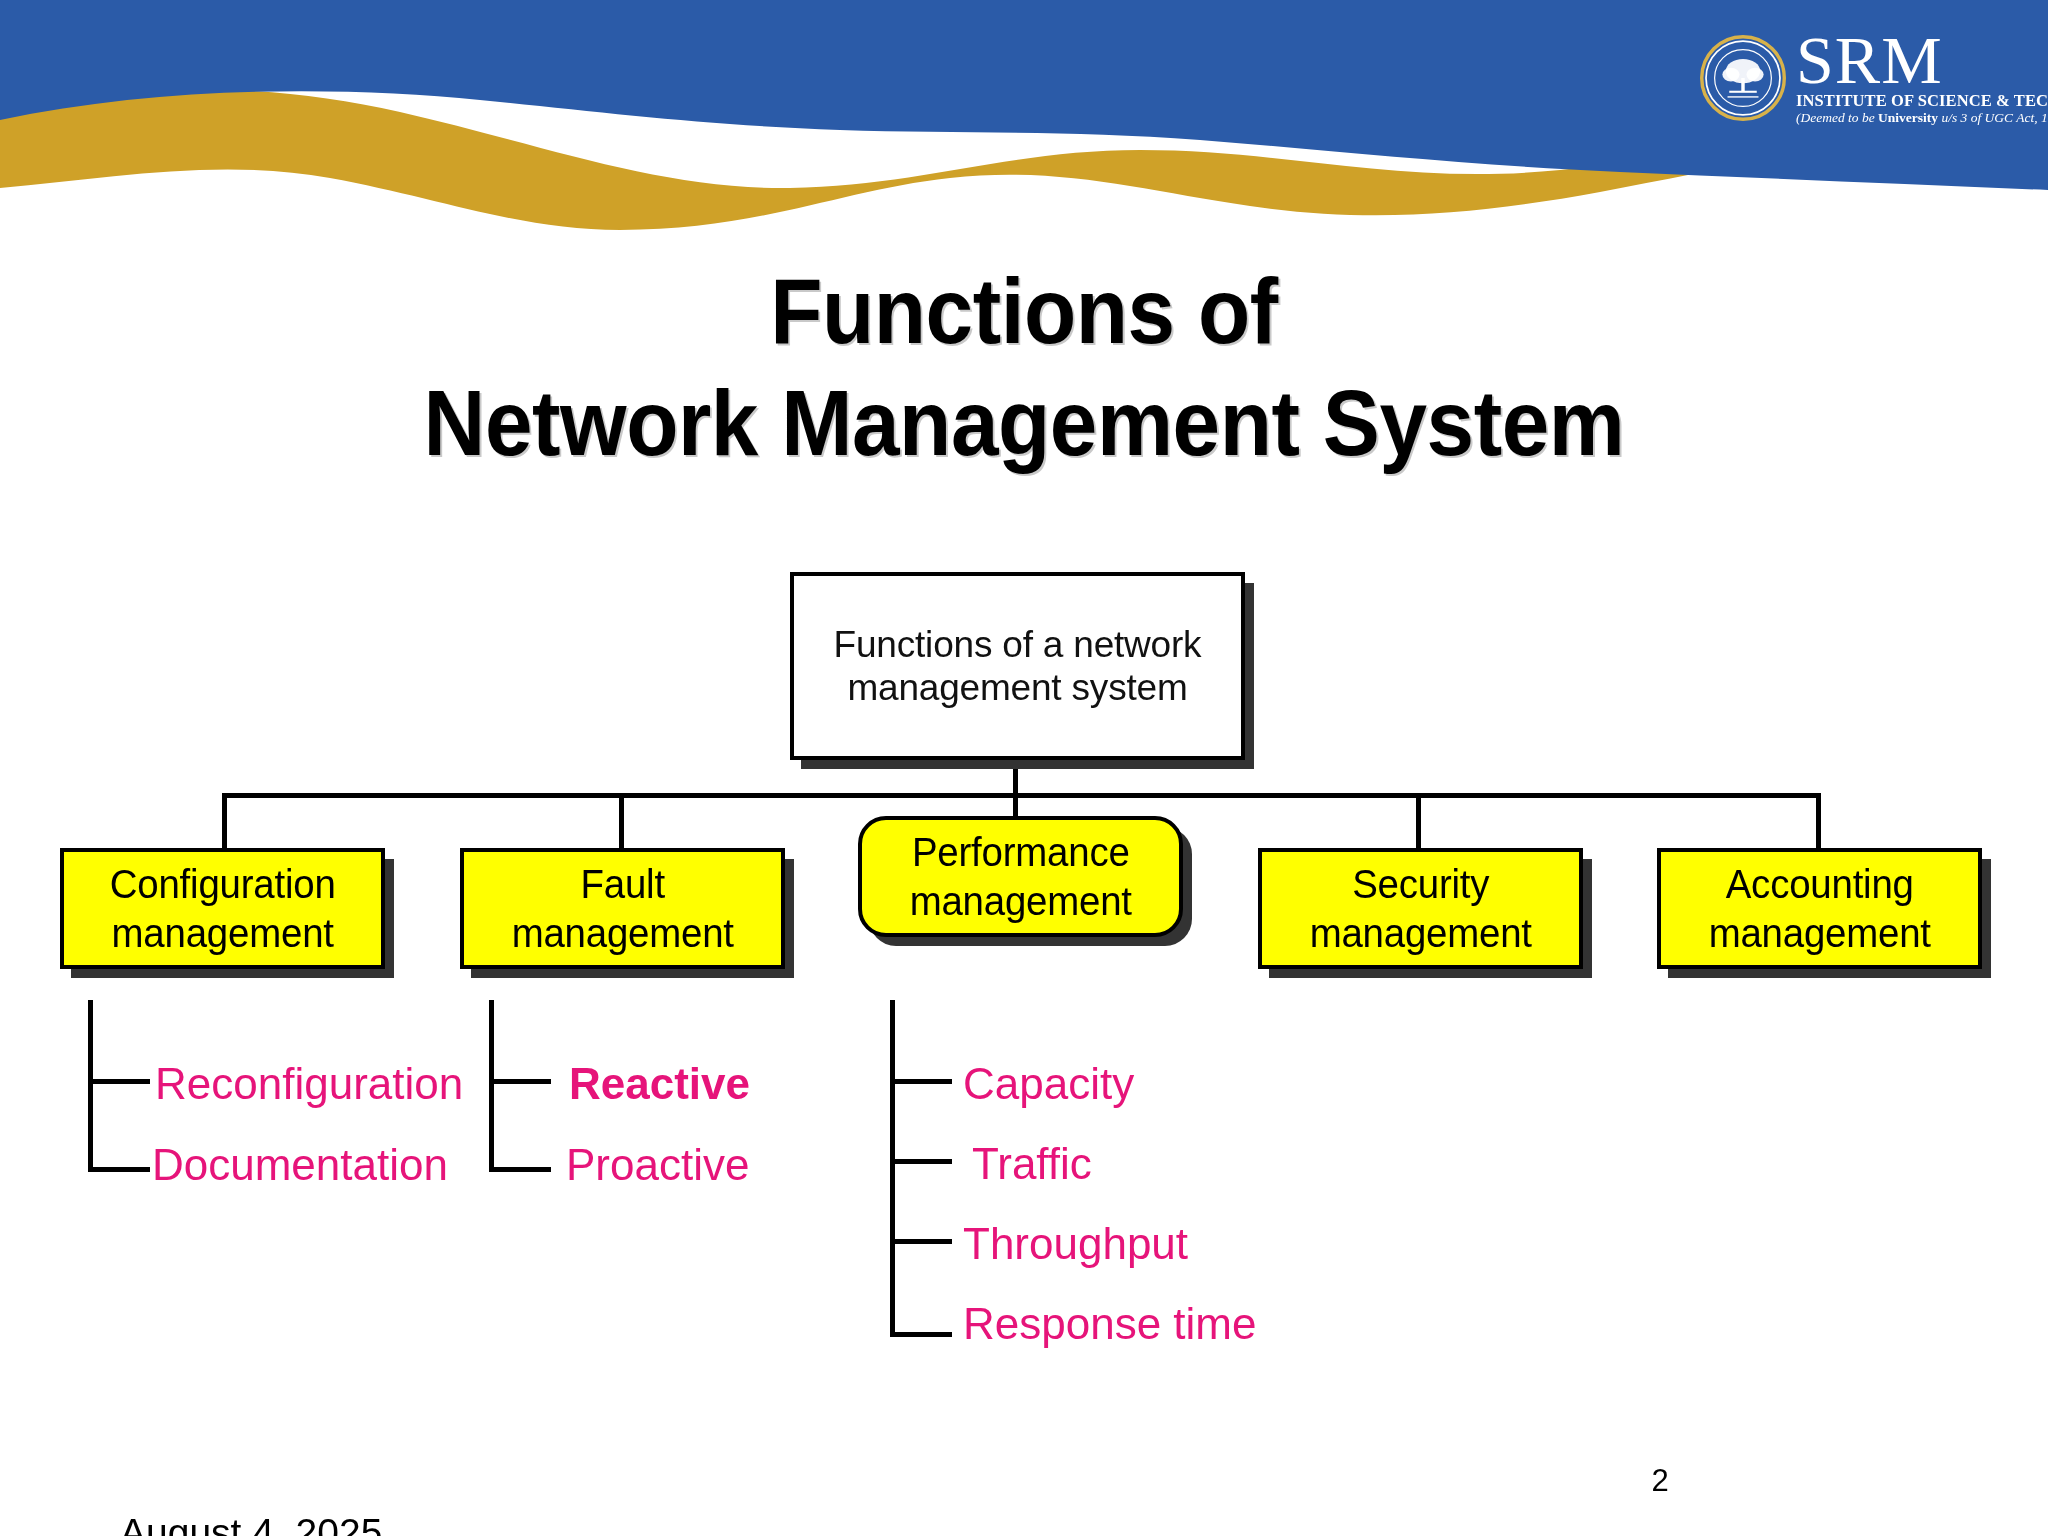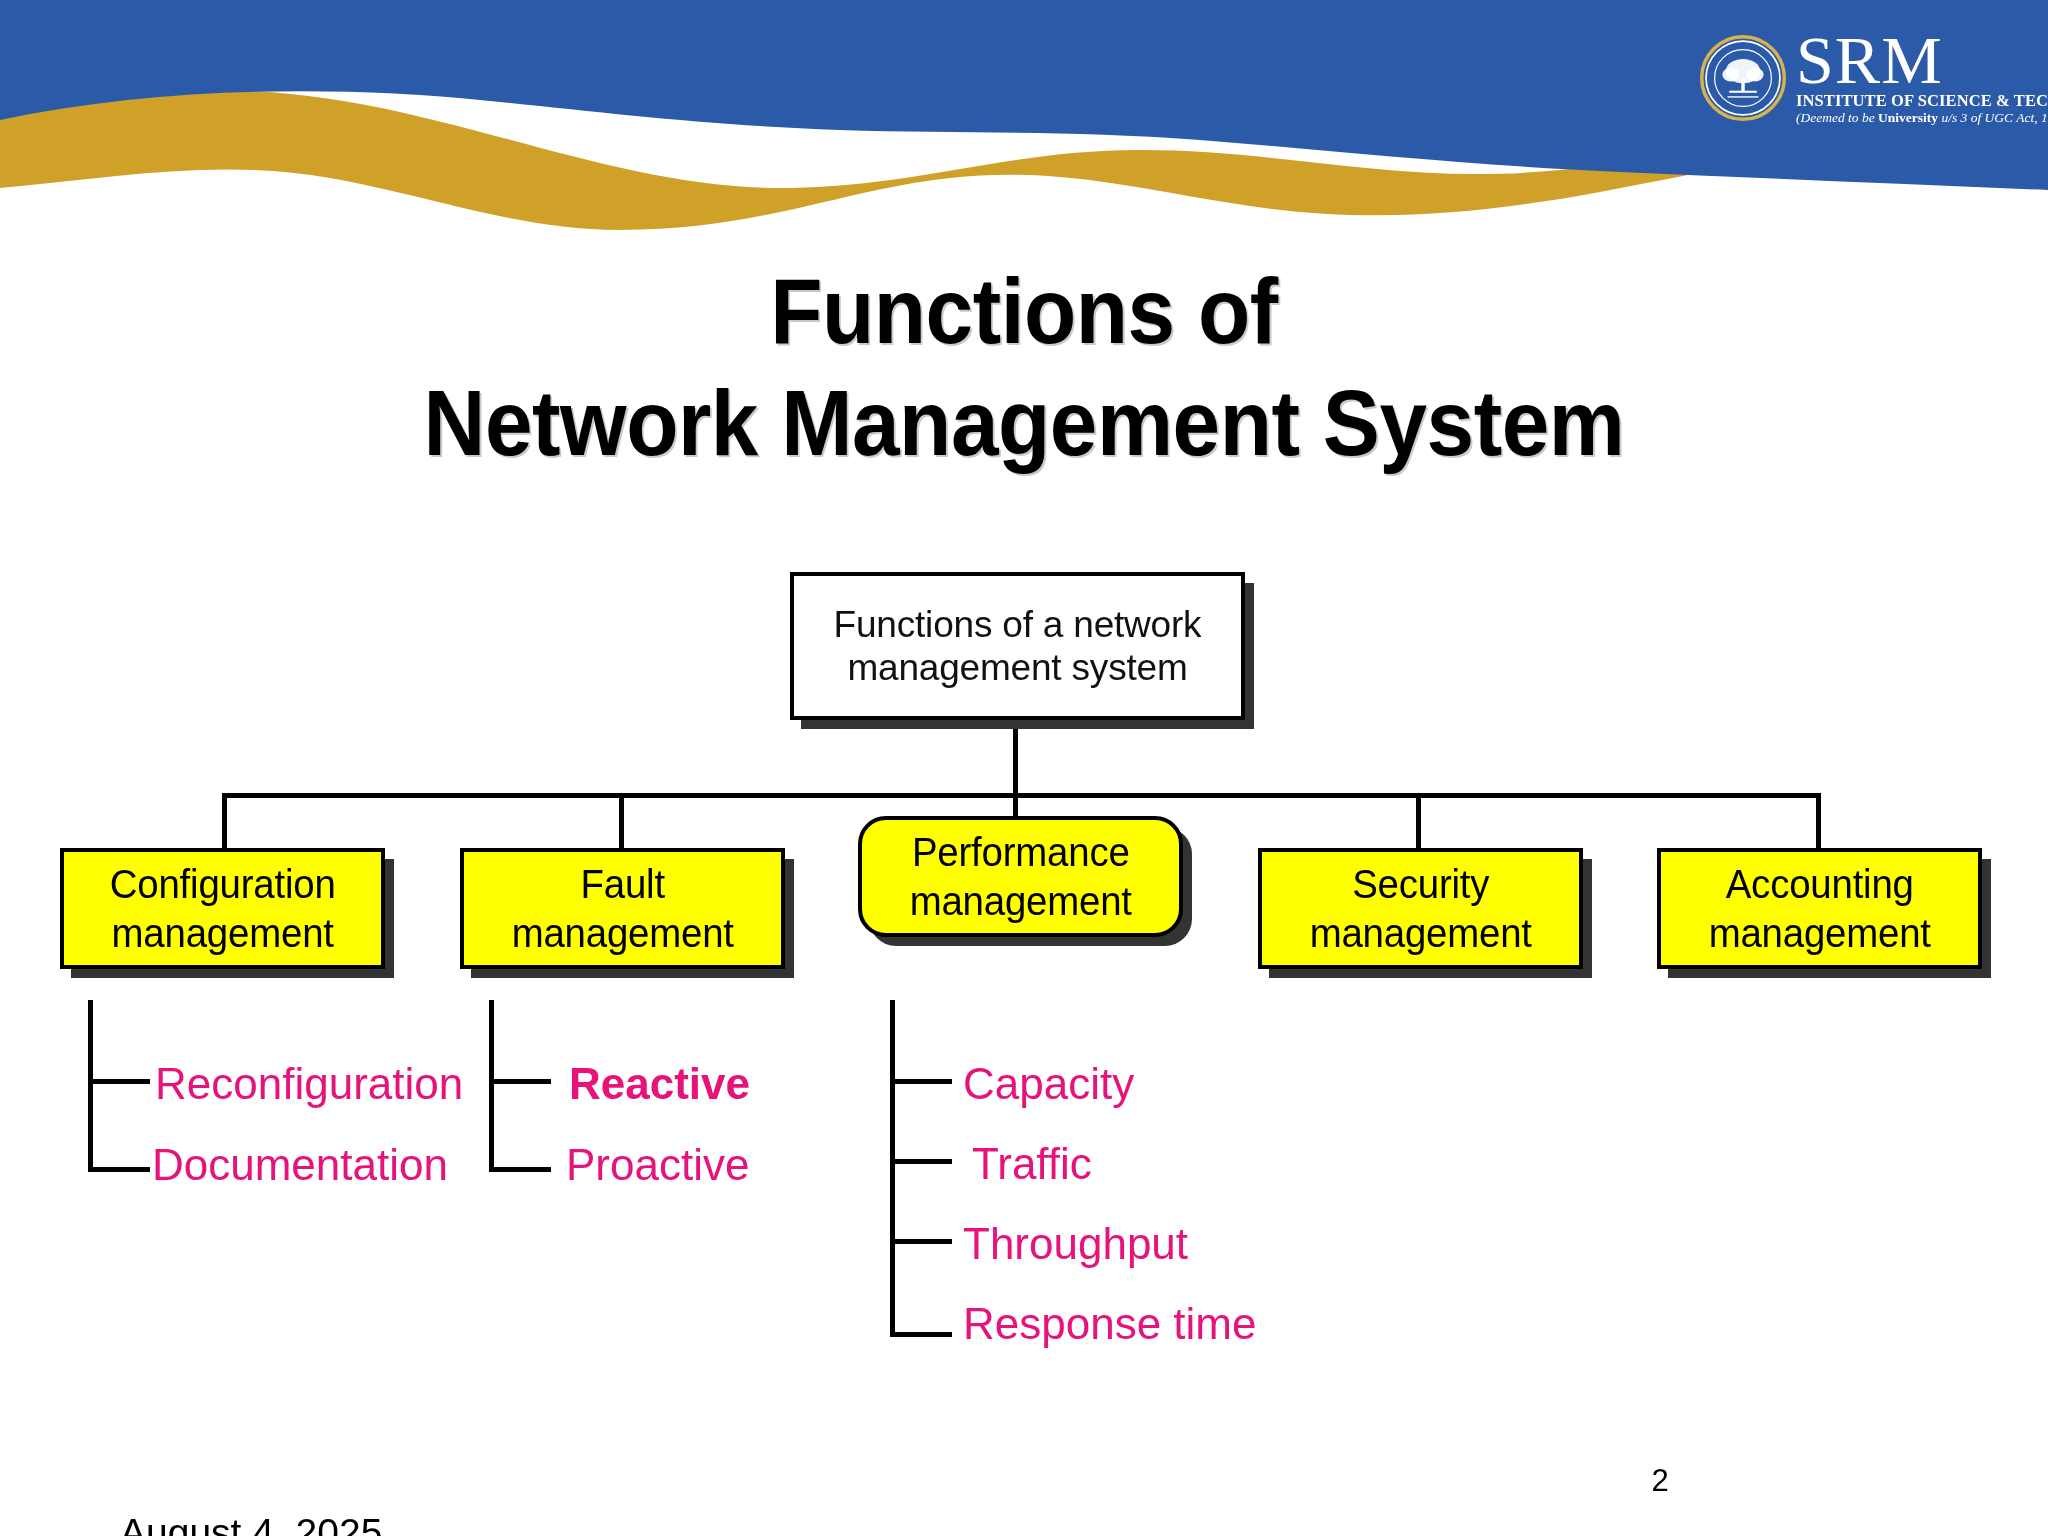--- a/index.html
+++ b/index.html
@@ -114,21 +114,21 @@
     justify-content: center;
     text-align: center;
     box-shadow: 10px 10px 0 -1px #333333;
     z-index: 5;
   }
   #root-node {
     background: #ffffff;
     left: 790px;
     top: 572px;
     width: 455px;
-    height: 148px;
+    height: 188px;
     font-size: 37px;
     line-height: 1.17;
     color: #111111;
     letter-spacing: -0.2px;
   }
   .leaf-node {
     background: #FFFF00;
     top: 848px;
     height: 121px;
     font-family: "Liberation Sans Narrow", "Liberation Sans", sans-serif;

